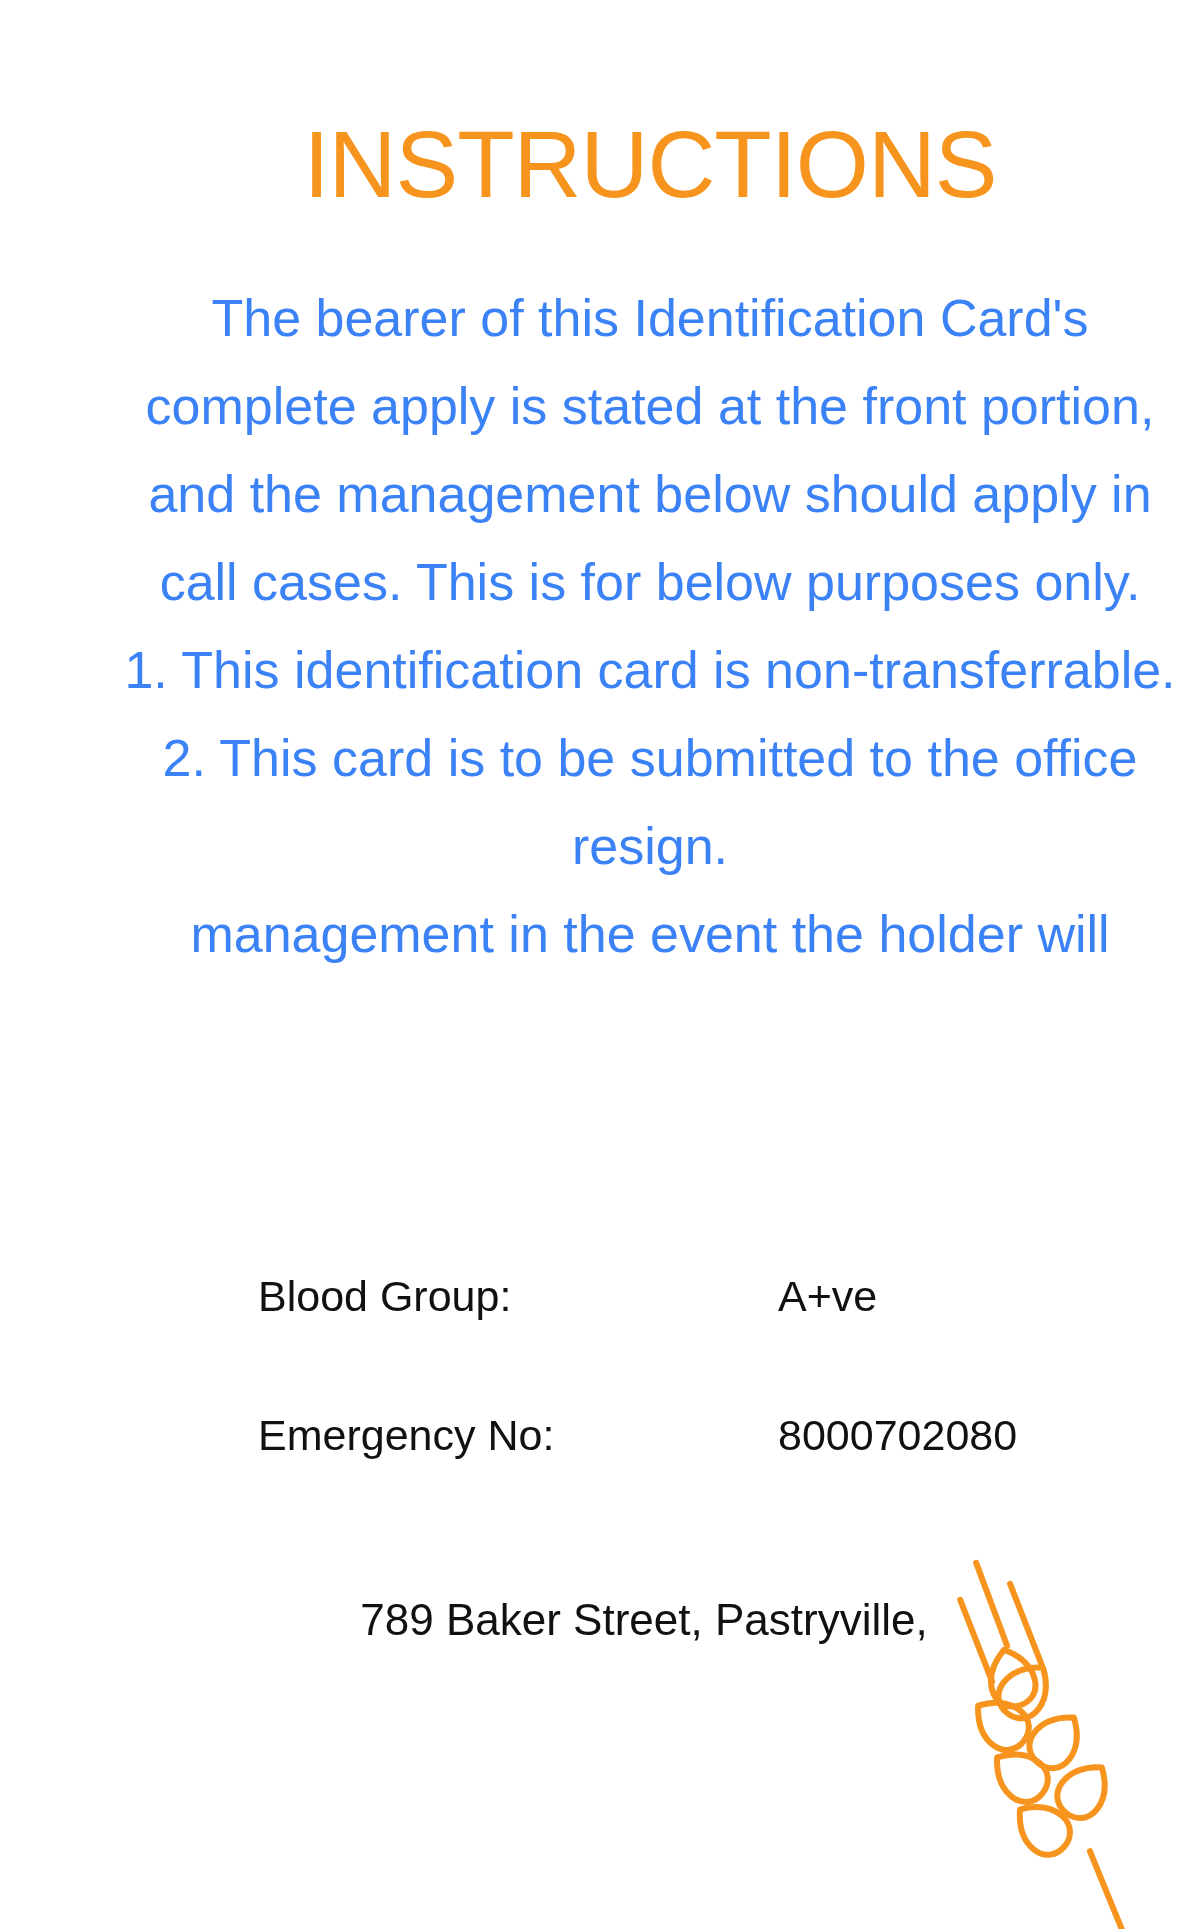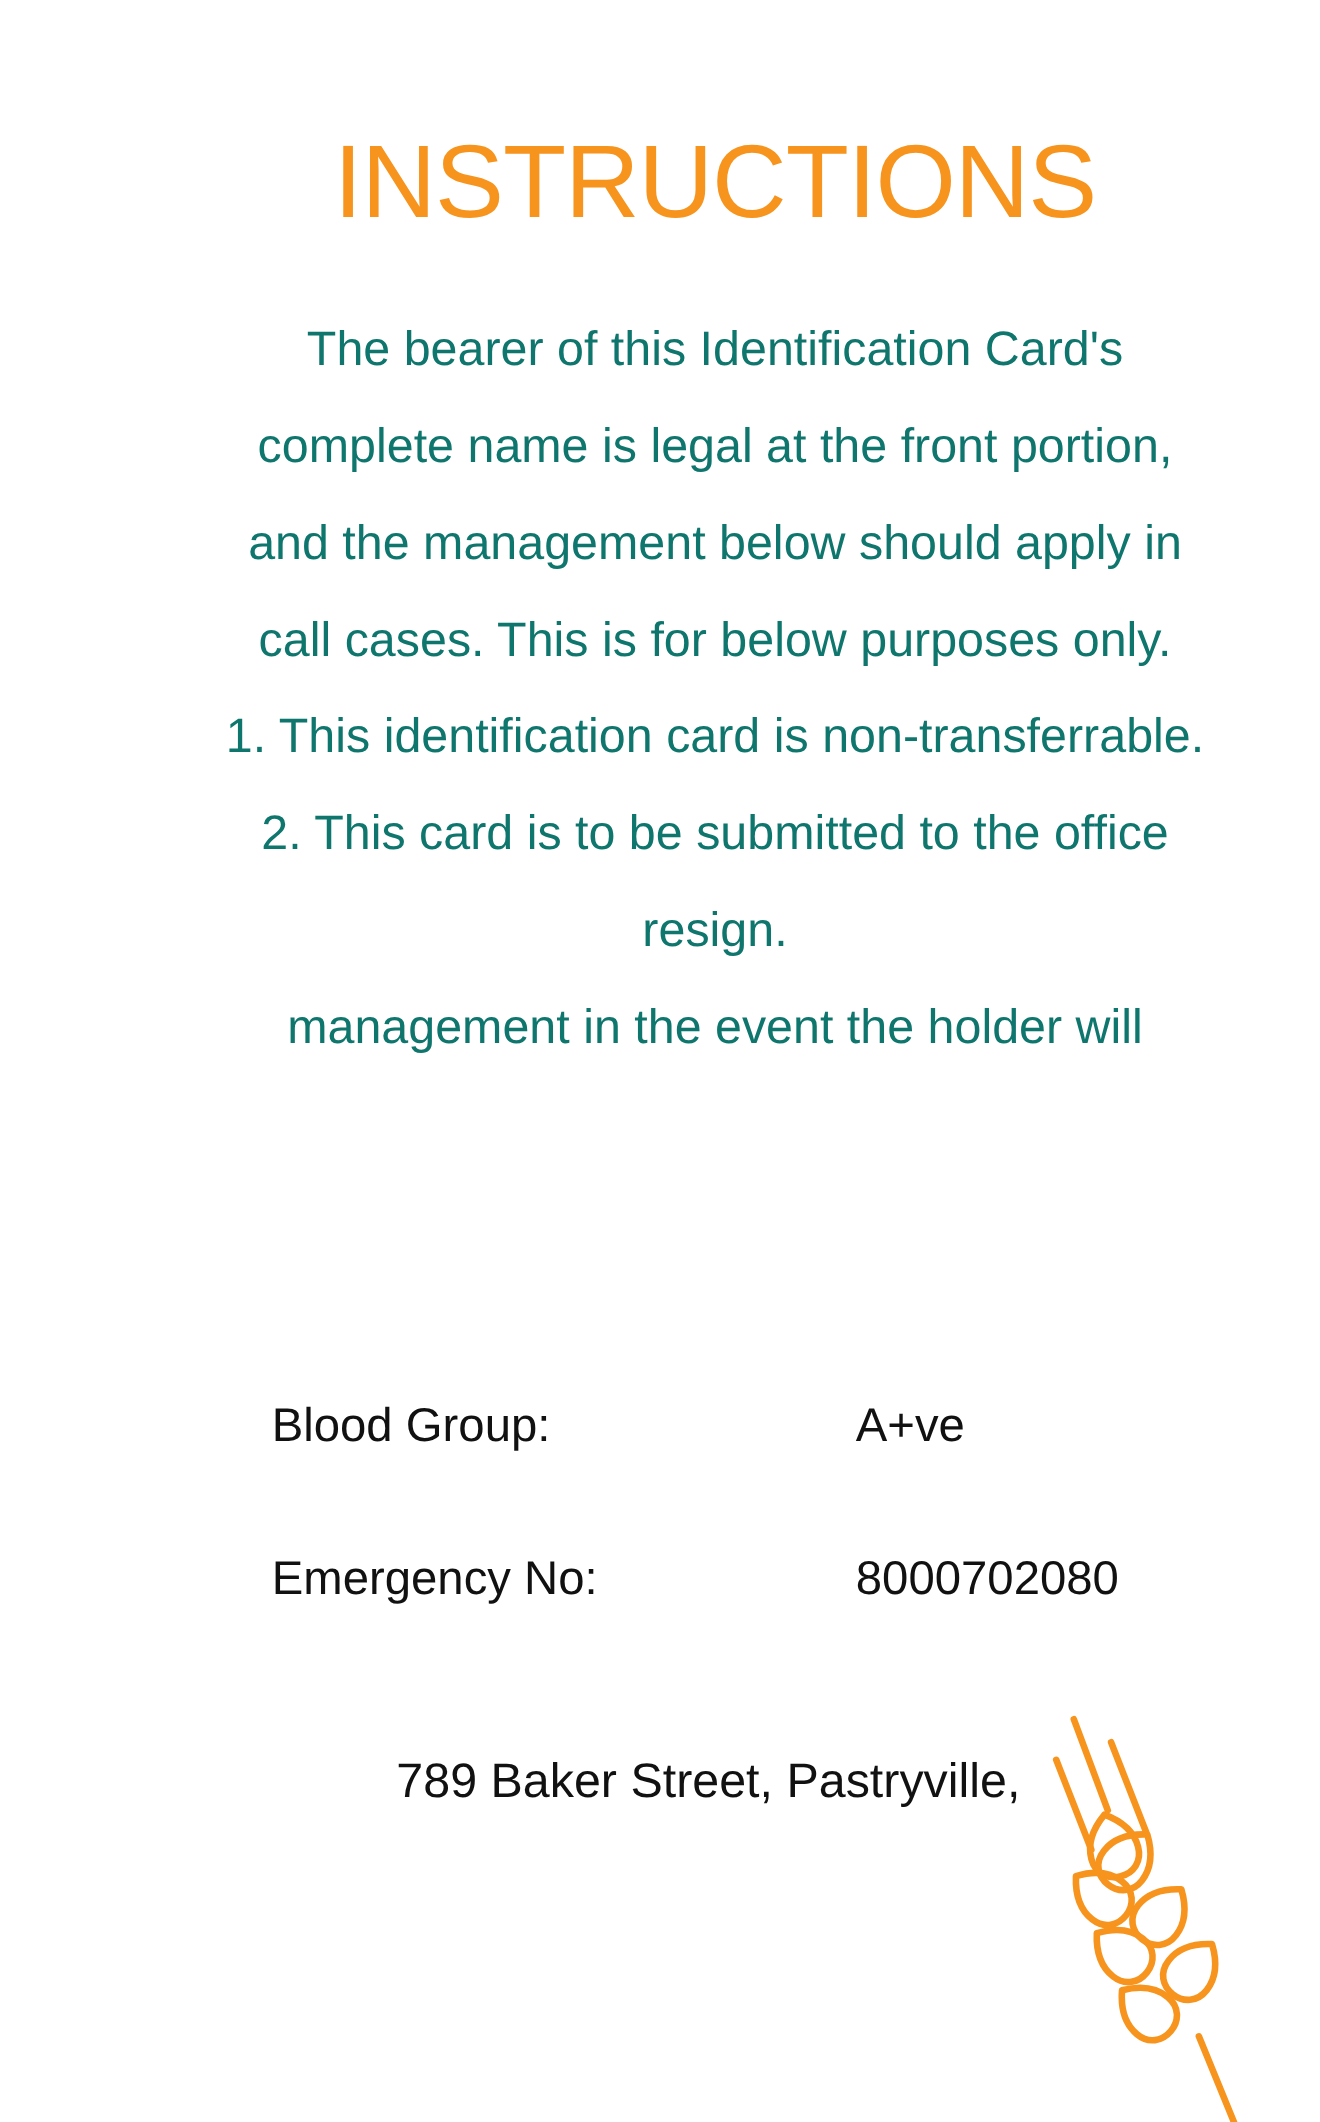--- a/index.html
+++ b/index.html
@@ -30,39 +30,39 @@
     line-height: 1;
     color: #F7941E;
     white-space: nowrap;
   }
   .instructions {
     position: absolute;
     left: 100px;
     top: 274px;
     width: 1100px;
     text-align: center;
-    font-size: 44px;
-    color: #0f766e;
+    font-size: 52px;
+    color: #3b82f6;
   }
   .instructions .line {
     height: 88px;
     line-height: 88px;
     white-space: nowrap;
   }
   .details-row {
     position: absolute;
     left: 0;
     width: 1200px;
     height: 50px;
     font-size: 43px;
     line-height: 50px;
   }
   .details-row .label {
     position: absolute;
-    left: 247px;
+    left: 258px;
     top: 0;
     white-space: nowrap;
   }
   .details-row .value {
     position: absolute;
     left: 778px;
     top: 0;
     white-space: nowrap;
   }
   .row-blood { top: 1271px; }
@@ -92,21 +92,21 @@
 </style>
 </head>
 <body>
 
 <div class="page">
 
   <h1 class="title" style="color: rgb(247, 148, 30);">INSTRUCTIONS</h1>
 
   <div class="instructions">
     <div class="line">The bearer of this Identification Card's</div>
-    <div class="line">complete name is legal at the front portion,</div>
+    <div class="line">complete apply is stated at the front portion,</div>
     <div class="line">and the management below should apply in</div>
     <div class="line">call cases. This is for below purposes only.</div>
     <div class="line">1. This identification card is non-transferrable.</div>
     <div class="line">2. This card is to be submitted to the office</div>
     <div class="line">resign.</div>
     <div class="line">management in the event the holder will</div>
   </div>
 
   <div class="details-row row-blood">
     <span class="label">Blood Group:</span>

